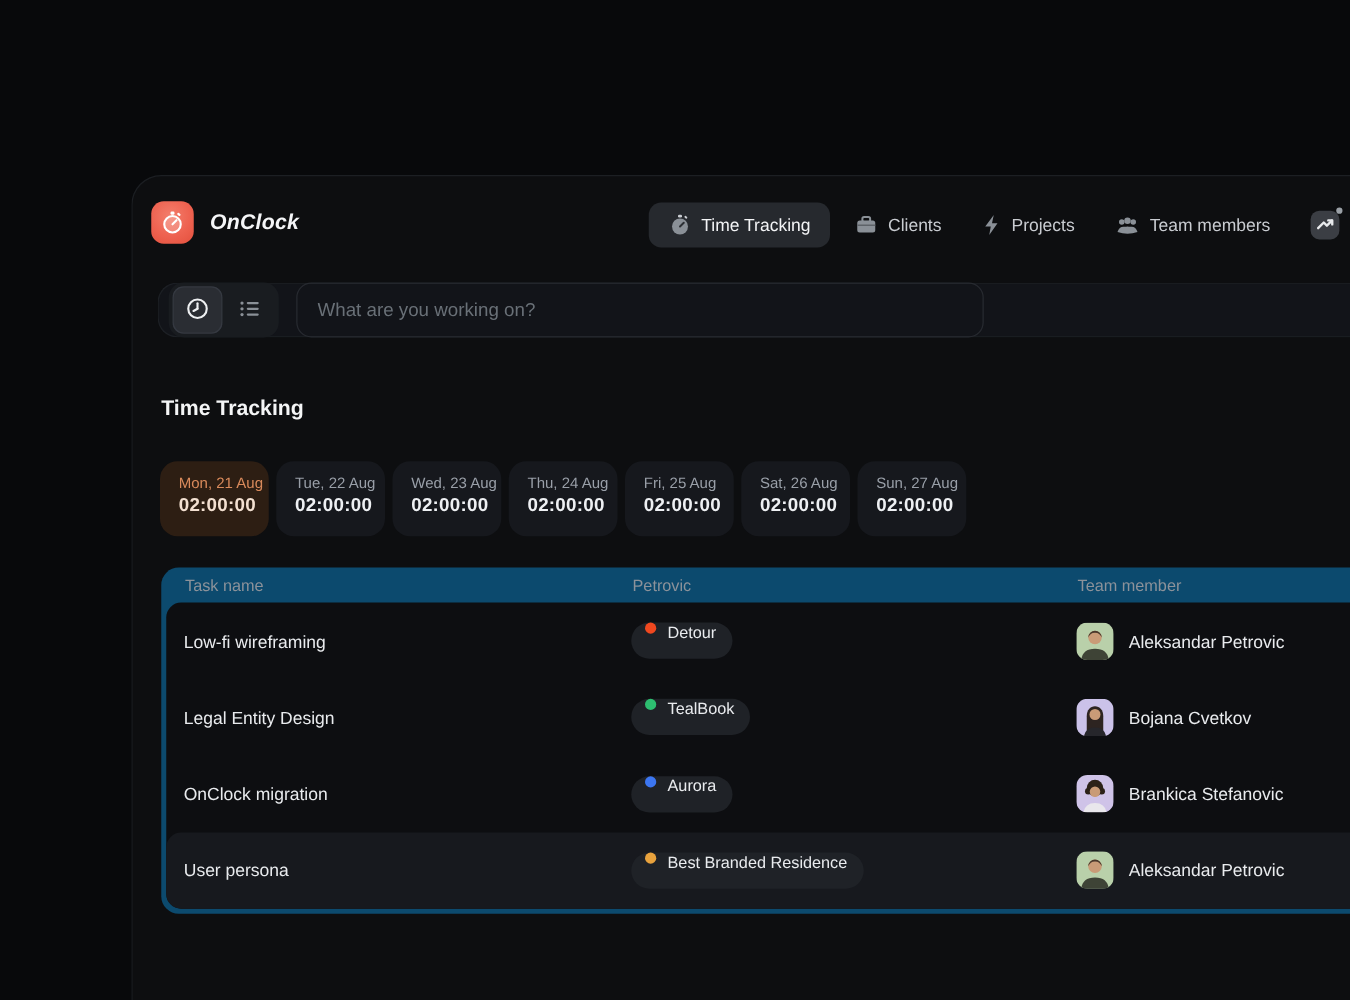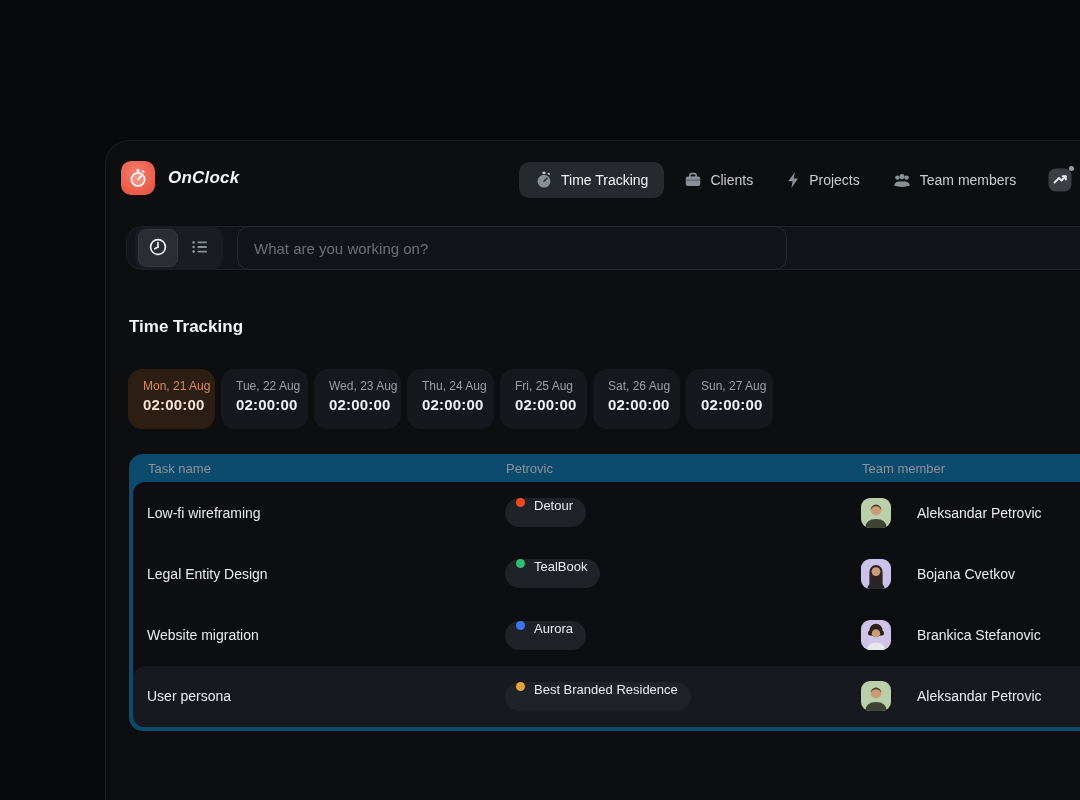--- a/index.html
+++ b/index.html
@@ -87,21 +87,21 @@
   }
   .trow { position:relative; flex:1; display:flex; align-items:center; cursor:pointer; }
   .trow.highlight { background:#17191e; border-radius:12px 0 0 12px; }
   .cell-task { position:absolute; left:14px; font-size:14px; color:#e9ebee; }
   .cell-project { position:absolute; left:372px; display:flex; align-items:center; }
   .chip {
     display:flex; align-items:flex-start; gap:9px; height:29px; padding:0 13px 0 11px;
     background:#1f2227; border-radius:15px; font-size:13px; color:#e9ebee;
   }
   .dot { width:9px; height:9px; border-radius:50%; }
-  .cell-member { position:absolute; left:728px; display:flex; align-items:center; gap:26px; }
+  .cell-member { position:absolute; left:728px; display:flex; align-items:center; gap:12px; }
   .avatar { width:30px; height:30px; border-radius:9px; overflow:hidden; flex:none; }
   .member-name { font-size:14px; color:#e9ebee; }
 </style>
 </head>
 <body>
 
 <div class="panel">
 
   <div class="app-header">
     <div class="brand">
@@ -280,21 +280,21 @@
               <path d="M8.4 30V14c0-5 2.8-8 6.6-8s6.6 3 6.6 8v16z" fill="#2d2421"></path>
               <circle cx="15" cy="12.6" r="4.4" fill="#c99b77"></circle>
               <path d="M6 30q1.4-7 9-7t9 7z" fill="#26262b"></path>
             </svg>
           </span>
           <span class="member-name">Bojana Cvetkov</span>
         </div>
       </div>
 
       <div class="trow">
-        <div class="cell-task">Website migration</div>
+        <div class="cell-task">OnClock migration</div>
         <div class="cell-project">
           <span class="chip">
             <span class="dot" style="background: rgb(60, 118, 241);"></span>
             <span>Aurora</span>
           </span>
         </div>
         <div class="cell-member">
           <span class="avatar">
             <svg width="30" height="30" viewBox="0 0 30 30">
               <rect width="30" height="30" fill="#cfc3e8"></rect>

